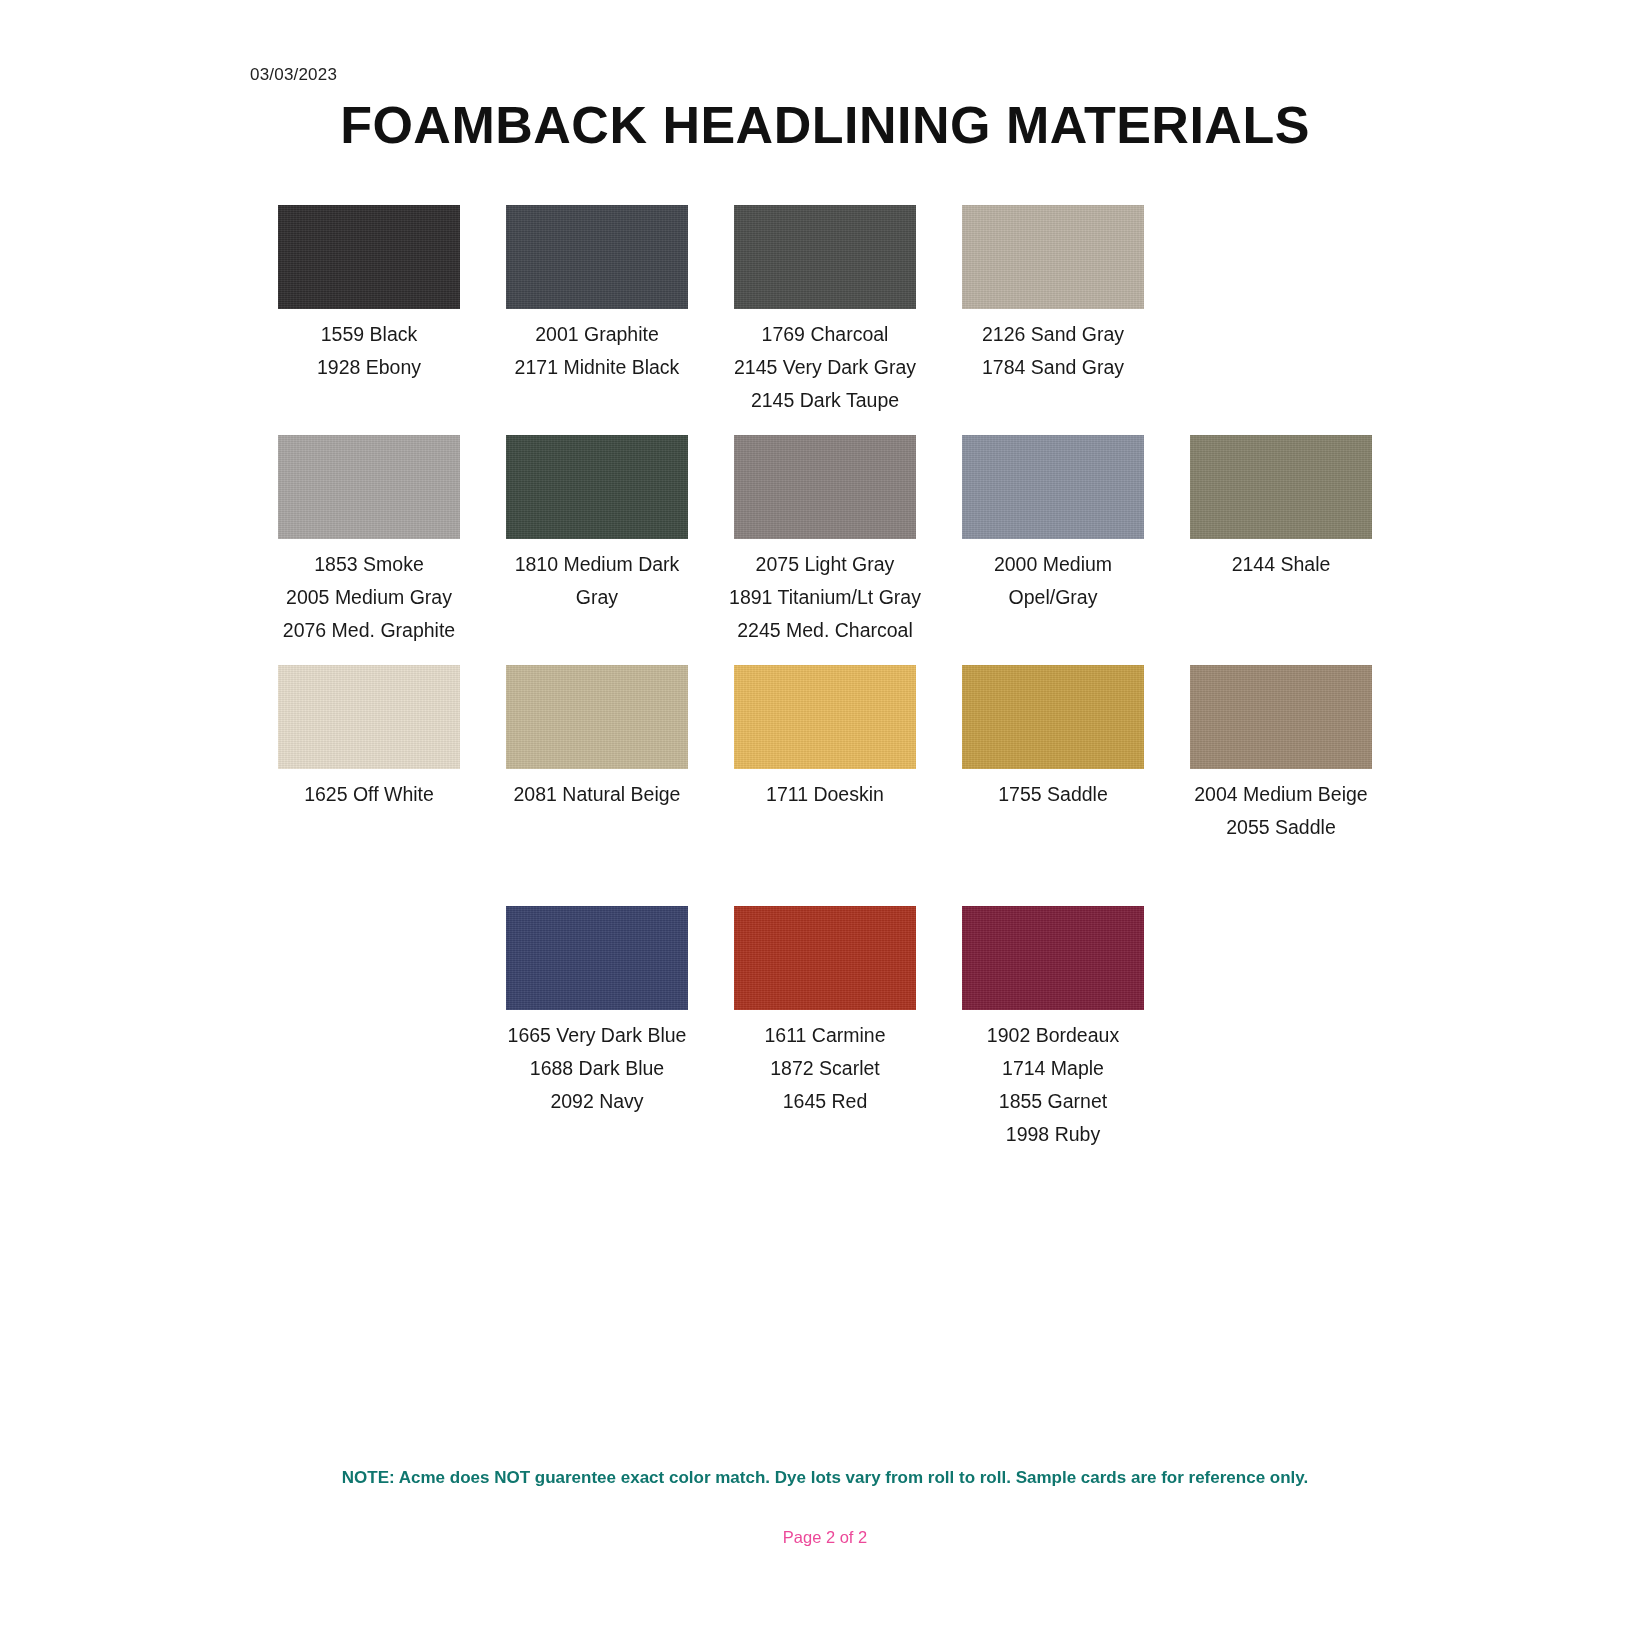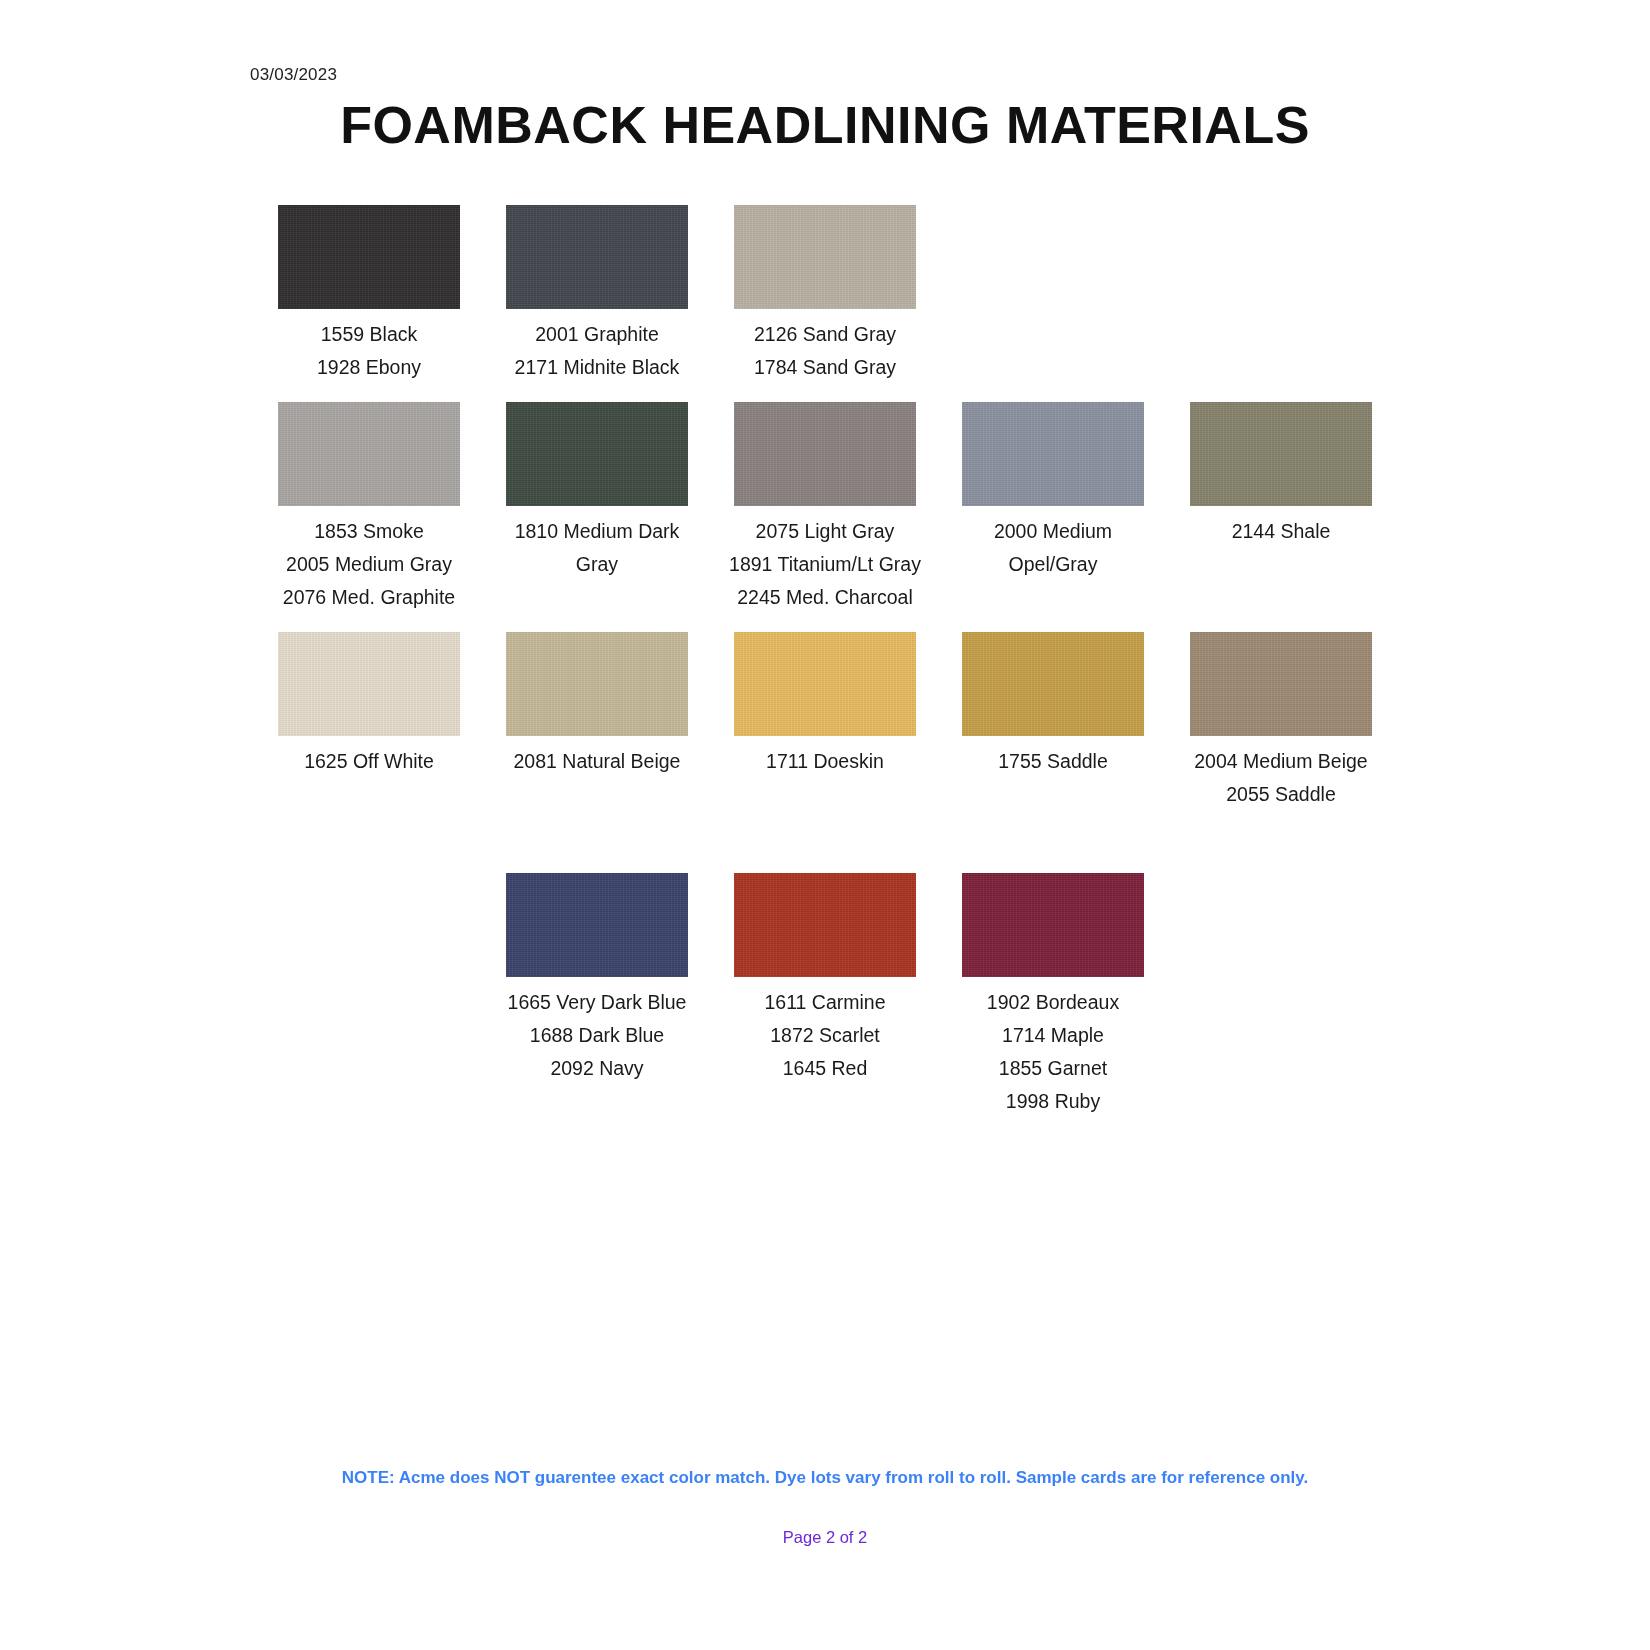--- a/index.html
+++ b/index.html
@@ -95,30 +95,30 @@
     max-width: 215px;
   }
   .note {
     position: absolute;
     left: 0;
     right: 0;
     top: 1468px;
     text-align: center;
     font-size: 17px;
     font-weight: bold;
-    color: #3b82f6;
+    color: #0f766e;
   }
   .footer {
     position: absolute;
     left: 0;
     right: 0;
     top: 1528px;
     text-align: center;
     font-size: 16.5px;
-    color: #6d28d9;
+    color: #ec4899;
   }
   .row-blue-offset { margin-top: 62px; }
 </style>
 </head>
 <body>
 
 <div class="page">
 
   <div class="doc-date">03/03/2023</div>
 
@@ -129,20 +129,26 @@
     <div class="row">
       <div class="cell">
         <div class="swatch" style="background-color: rgb(47, 45, 46);"></div>
         <div class="labels">1559 Black
 1928 Ebony</div>
       </div>
       <div class="cell">
         <div class="swatch" style="background-color: rgb(66, 70, 77);"></div>
         <div class="labels">2001 Graphite
 2171 Midnite Black</div>
+      </div>
+      <div class="cell">
+        <div class="swatch" style="background-color: rgb(76, 78, 76);"></div>
+        <div class="labels">1769 Charcoal
+2145 Very Dark Gray
+2145 Dark Taupe</div>
       </div>
       <div class="cell">
         <div class="swatch" style="background-color: rgb(187, 178, 164);"></div>
         <div class="labels">2126 Sand Gray
 1784 Sand Gray</div>
       </div>
     </div>
 
     <div class="row">
       <div class="cell">

